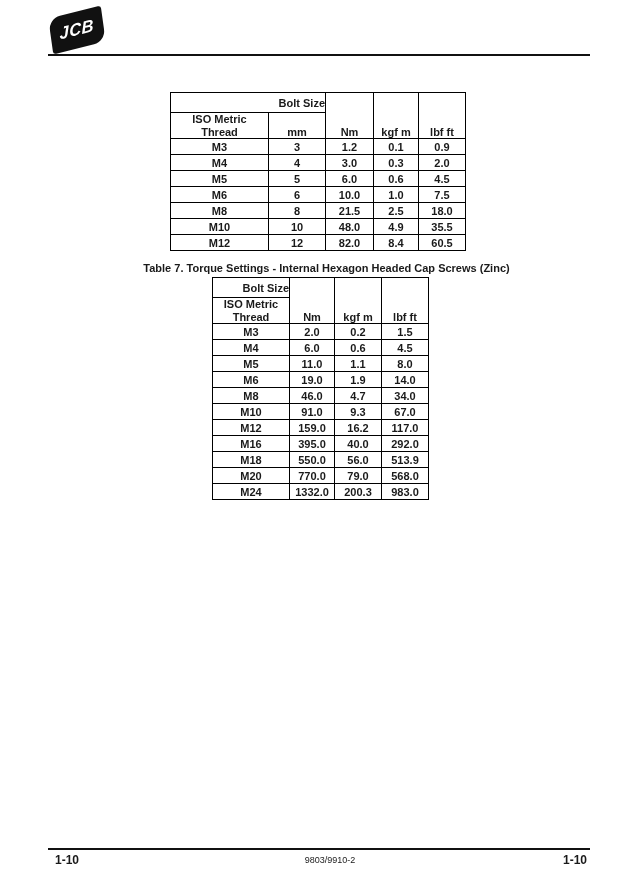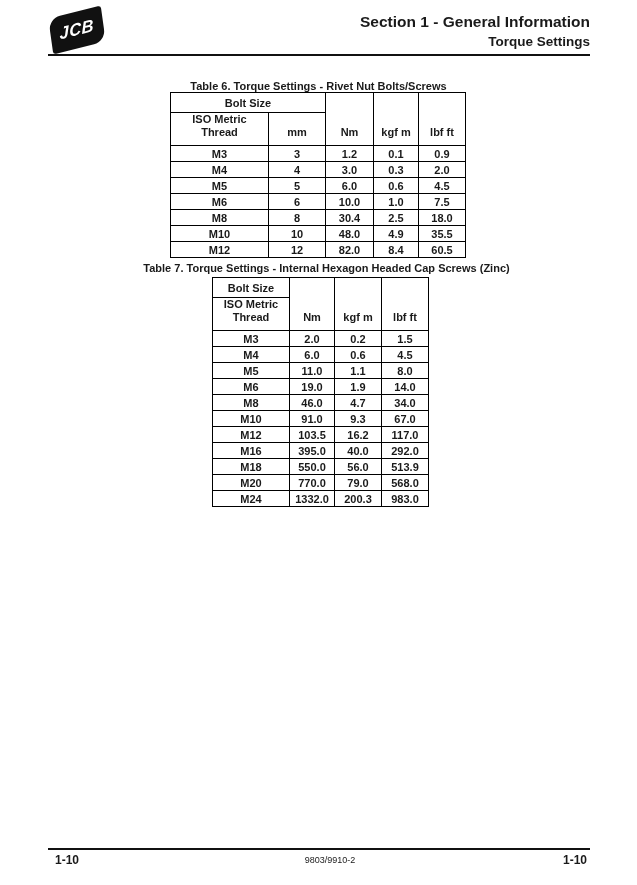--- a/index.html
+++ b/index.html
@@ -64,39 +64,34 @@
     border: 1px solid #000;
     font-size: 11px; font-weight: bold;
     text-align: center;
     padding: 0;
     color: #1a1a1a;
     overflow: hidden;
   }
   tr.hdr-row1 { height: 20px; }
   tr.hdr-row2 { height: 26px; }
   tr.data-row { height: 16px; margin-top: 12px; }
-  th.bolt { vertical-align: middle; }
-  th.bottom { vertical-align: bottom; padding-bottom: 7px; }
+  th.bolt { vertical-align: middle; text-align: right; }
+  th.bottom { vertical-align: bottom; padding-bottom: 0; }
   th .wrapcap { display: inline-block; max-width: 62px; line-height: 1.15; }
 </style>
 </head>
 <body>
 
 <div class="page">
 
   <div class="logo">
     <span>JCB</span>
   </div>
-  <div class="hdr-text">
-    <div class="hdr-title">Section 1 - General Information</div>
-    <div class="hdr-sub">Torque Settings</div>
-  </div>
   <div class="hdr-rule"></div>
 
-  <div id="t6-title" class="tbl-title">Table 6. Torque Settings - Rivet Nut Bolts/Screws</div>
   <table id="table6">
     <colgroup>
       <col style="width:98px">
         <col style="width:57px">
         <col style="width:48px">
         <col style="width:45px">
         <col style="width:47px">
     </colgroup>
     <thead>
       <tr class="hdr-row1">
@@ -135,21 +130,21 @@
         <tr class="data-row">
           <td>M6</td>
           <td>6</td>
           <td>10.0</td>
           <td>1.0</td>
           <td>7.5</td>
         </tr>
         <tr class="data-row">
           <td>M8</td>
           <td>8</td>
-          <td>30.4</td>
+          <td>21.5</td>
           <td>2.5</td>
           <td>18.0</td>
         </tr>
         <tr class="data-row">
           <td>M10</td>
           <td>10</td>
           <td>48.0</td>
           <td>4.9</td>
           <td>35.5</td>
         </tr>
@@ -214,21 +209,21 @@
           <td>34.0</td>
         </tr>
         <tr class="data-row">
           <td>M10</td>
           <td>91.0</td>
           <td>9.3</td>
           <td>67.0</td>
         </tr>
         <tr class="data-row">
           <td>M12</td>
-          <td>103.5</td>
+          <td>159.0</td>
           <td>16.2</td>
           <td>117.0</td>
         </tr>
         <tr class="data-row">
           <td>M16</td>
           <td>395.0</td>
           <td>40.0</td>
           <td>292.0</td>
         </tr>
         <tr class="data-row">

